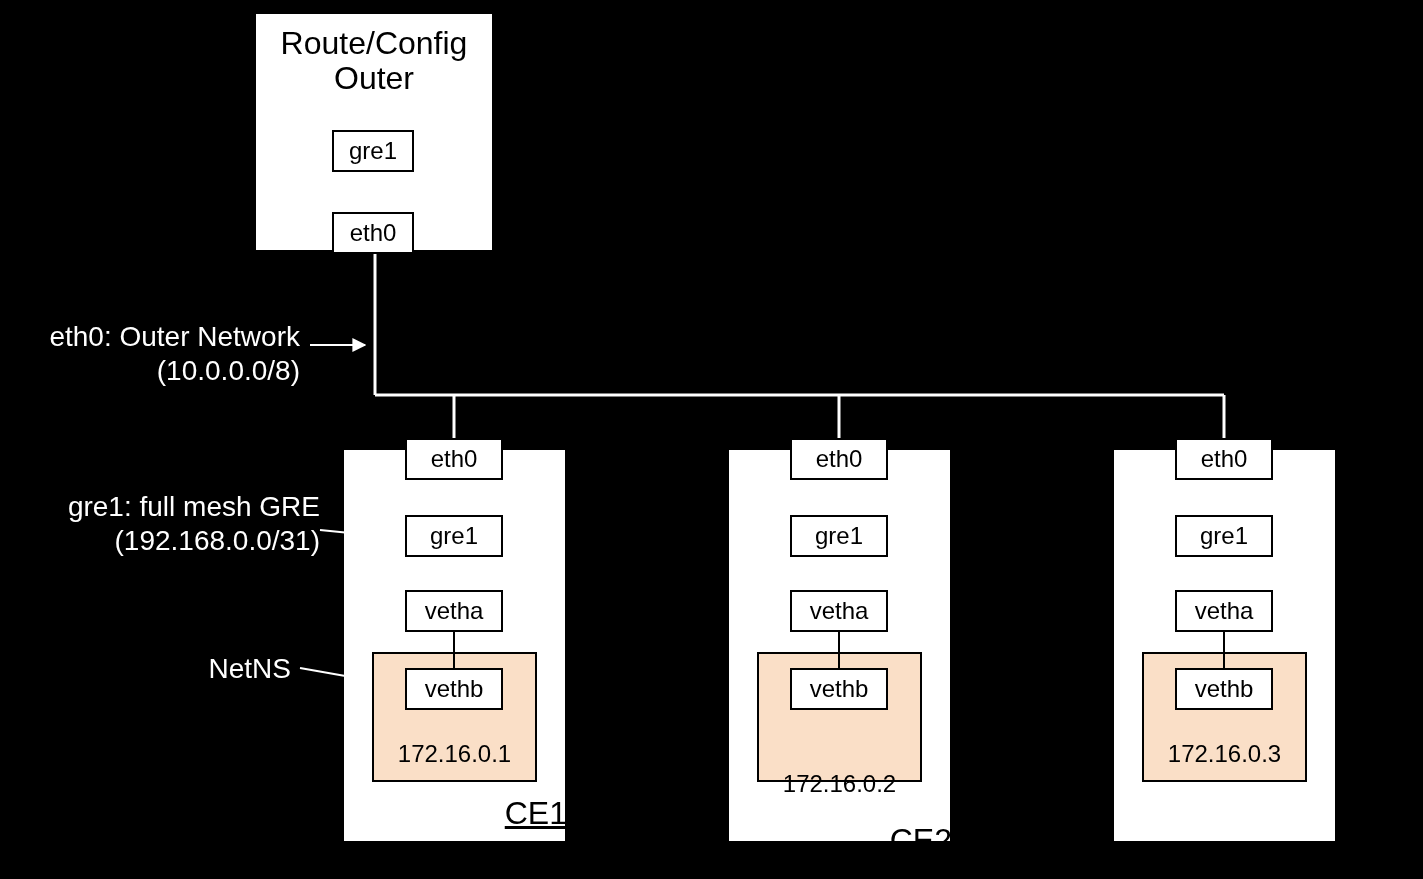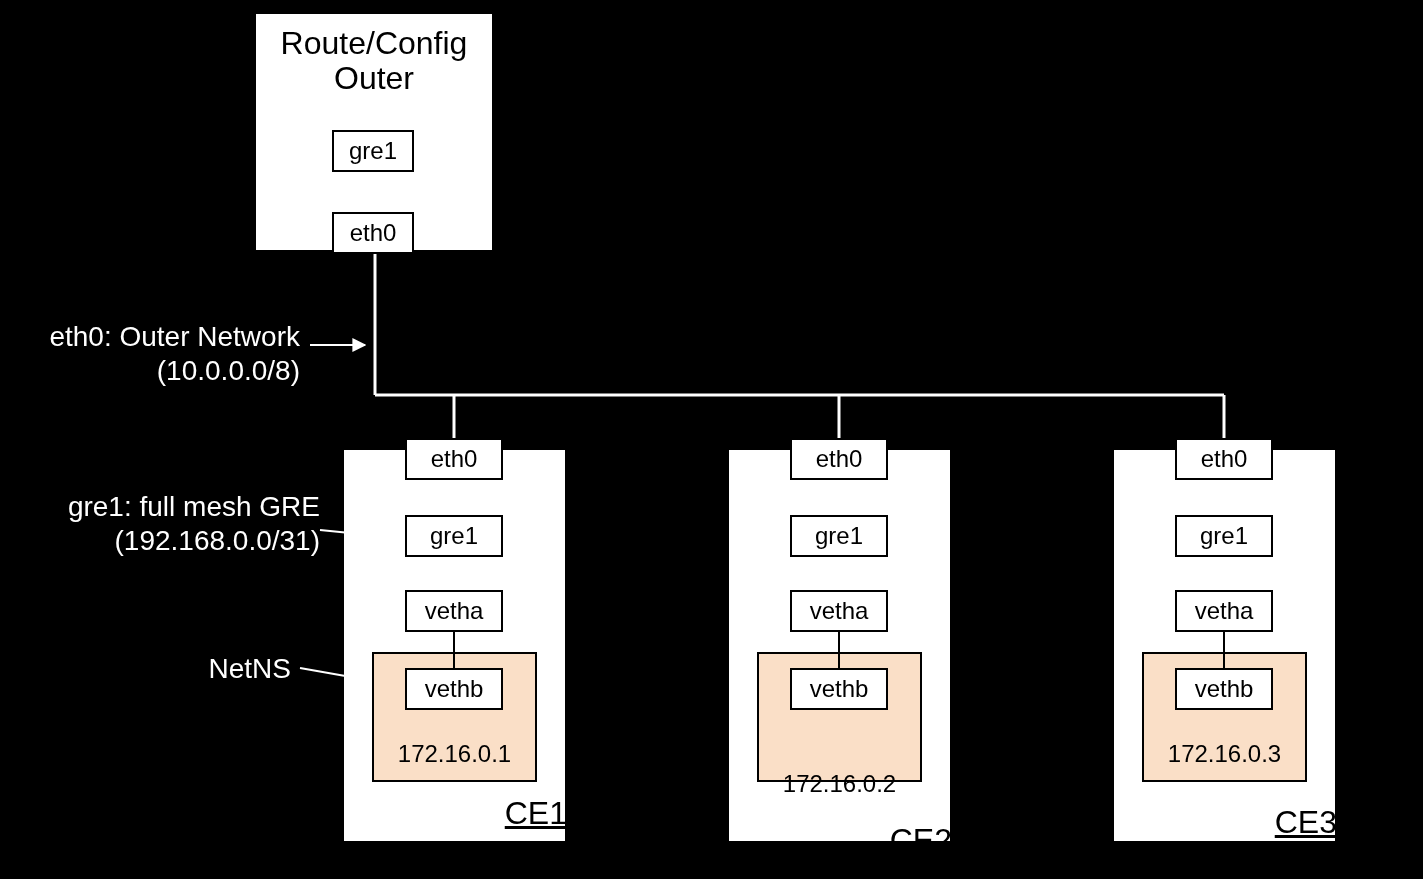--- a/index.html
+++ b/index.html
@@ -108,21 +108,21 @@
 <div class="ce-label" style="left:727px; top:822px; width:225px;">CE2</div>
 
 <div class="node-box" style="left:1112px; top:448px; width:225px; height:395px;"></div>
 <div class="iface" style="left:1175px; top:438px; width:98px; height:42px;">eth0</div>
 <div class="iface" style="left:1175px; top:515px; width:98px; height:42px;">gre1</div>
 <div class="iface" style="left:1175px; top:590px; width:98px; height:42px;">vetha</div>
 <div class="netns" style="left:1142px; top:652px; width:165px; height:130px;"></div>
 <div class="iface" style="left:1175px; top:668px; width:98px; height:42px;">vethb</div>
 <div class="link" style="left:1223px; top:632px; height:36px;"></div>
 <div class="ip-label" style="left:1142px; top:740px; width:165px;">172.16.0.3</div>
-<div class="ce-label" style="left:1112px; top:804px; width:225px;">CE3</div>
+<div class="ce-label" style="left:1112px; top:839px; width:225px;">CE3</div>
 
 <div class="ext-label" style="left:-80px; top:320px; width:380px;">eth0: Outer Network
 (10.0.0.0/8)</div>
 <div class="ext-label" style="left:20px; top:490px; width:300px;">gre1: full mesh GRE
 (192.168.0.0/31)</div>
 <div class="ext-label" style="left:151px; top:652px; width:140px;">NetNS</div>
 
 <svg class="overlay">
   <defs>
     <marker id="arrow" viewBox="0 0 10 10" refX="9" refY="5" markerWidth="7" markerHeight="7" orient="auto-start-reverse">

